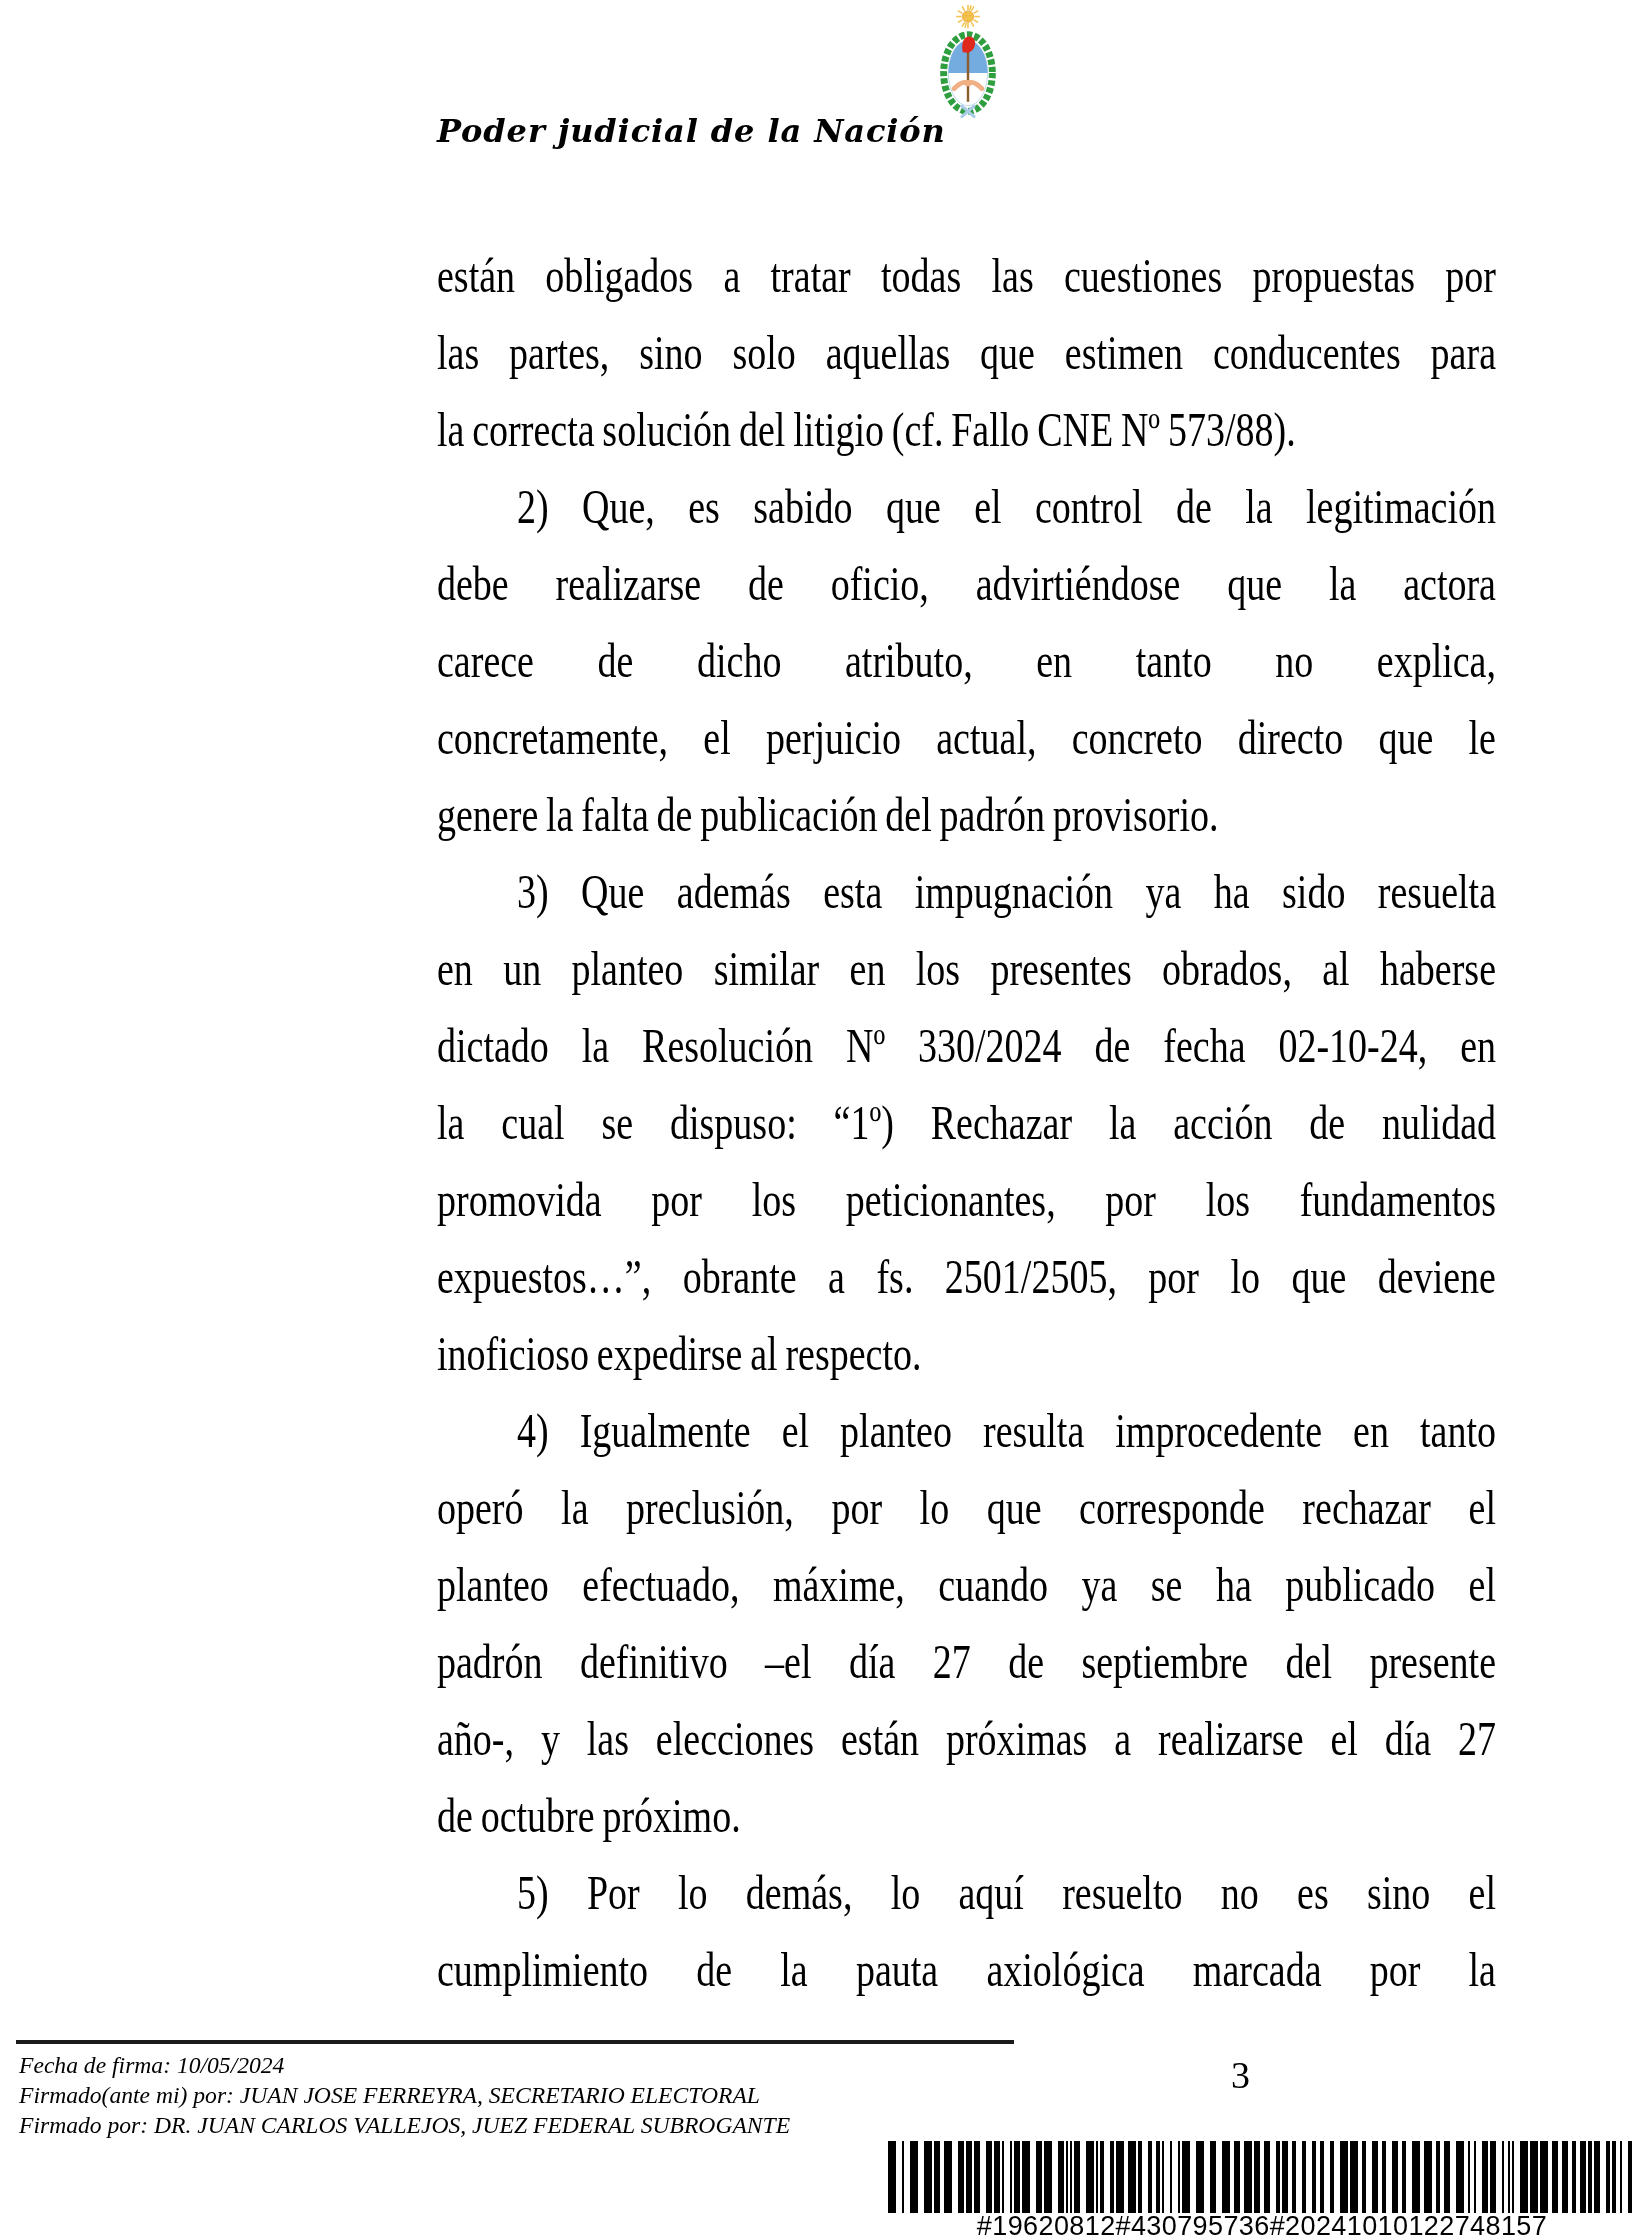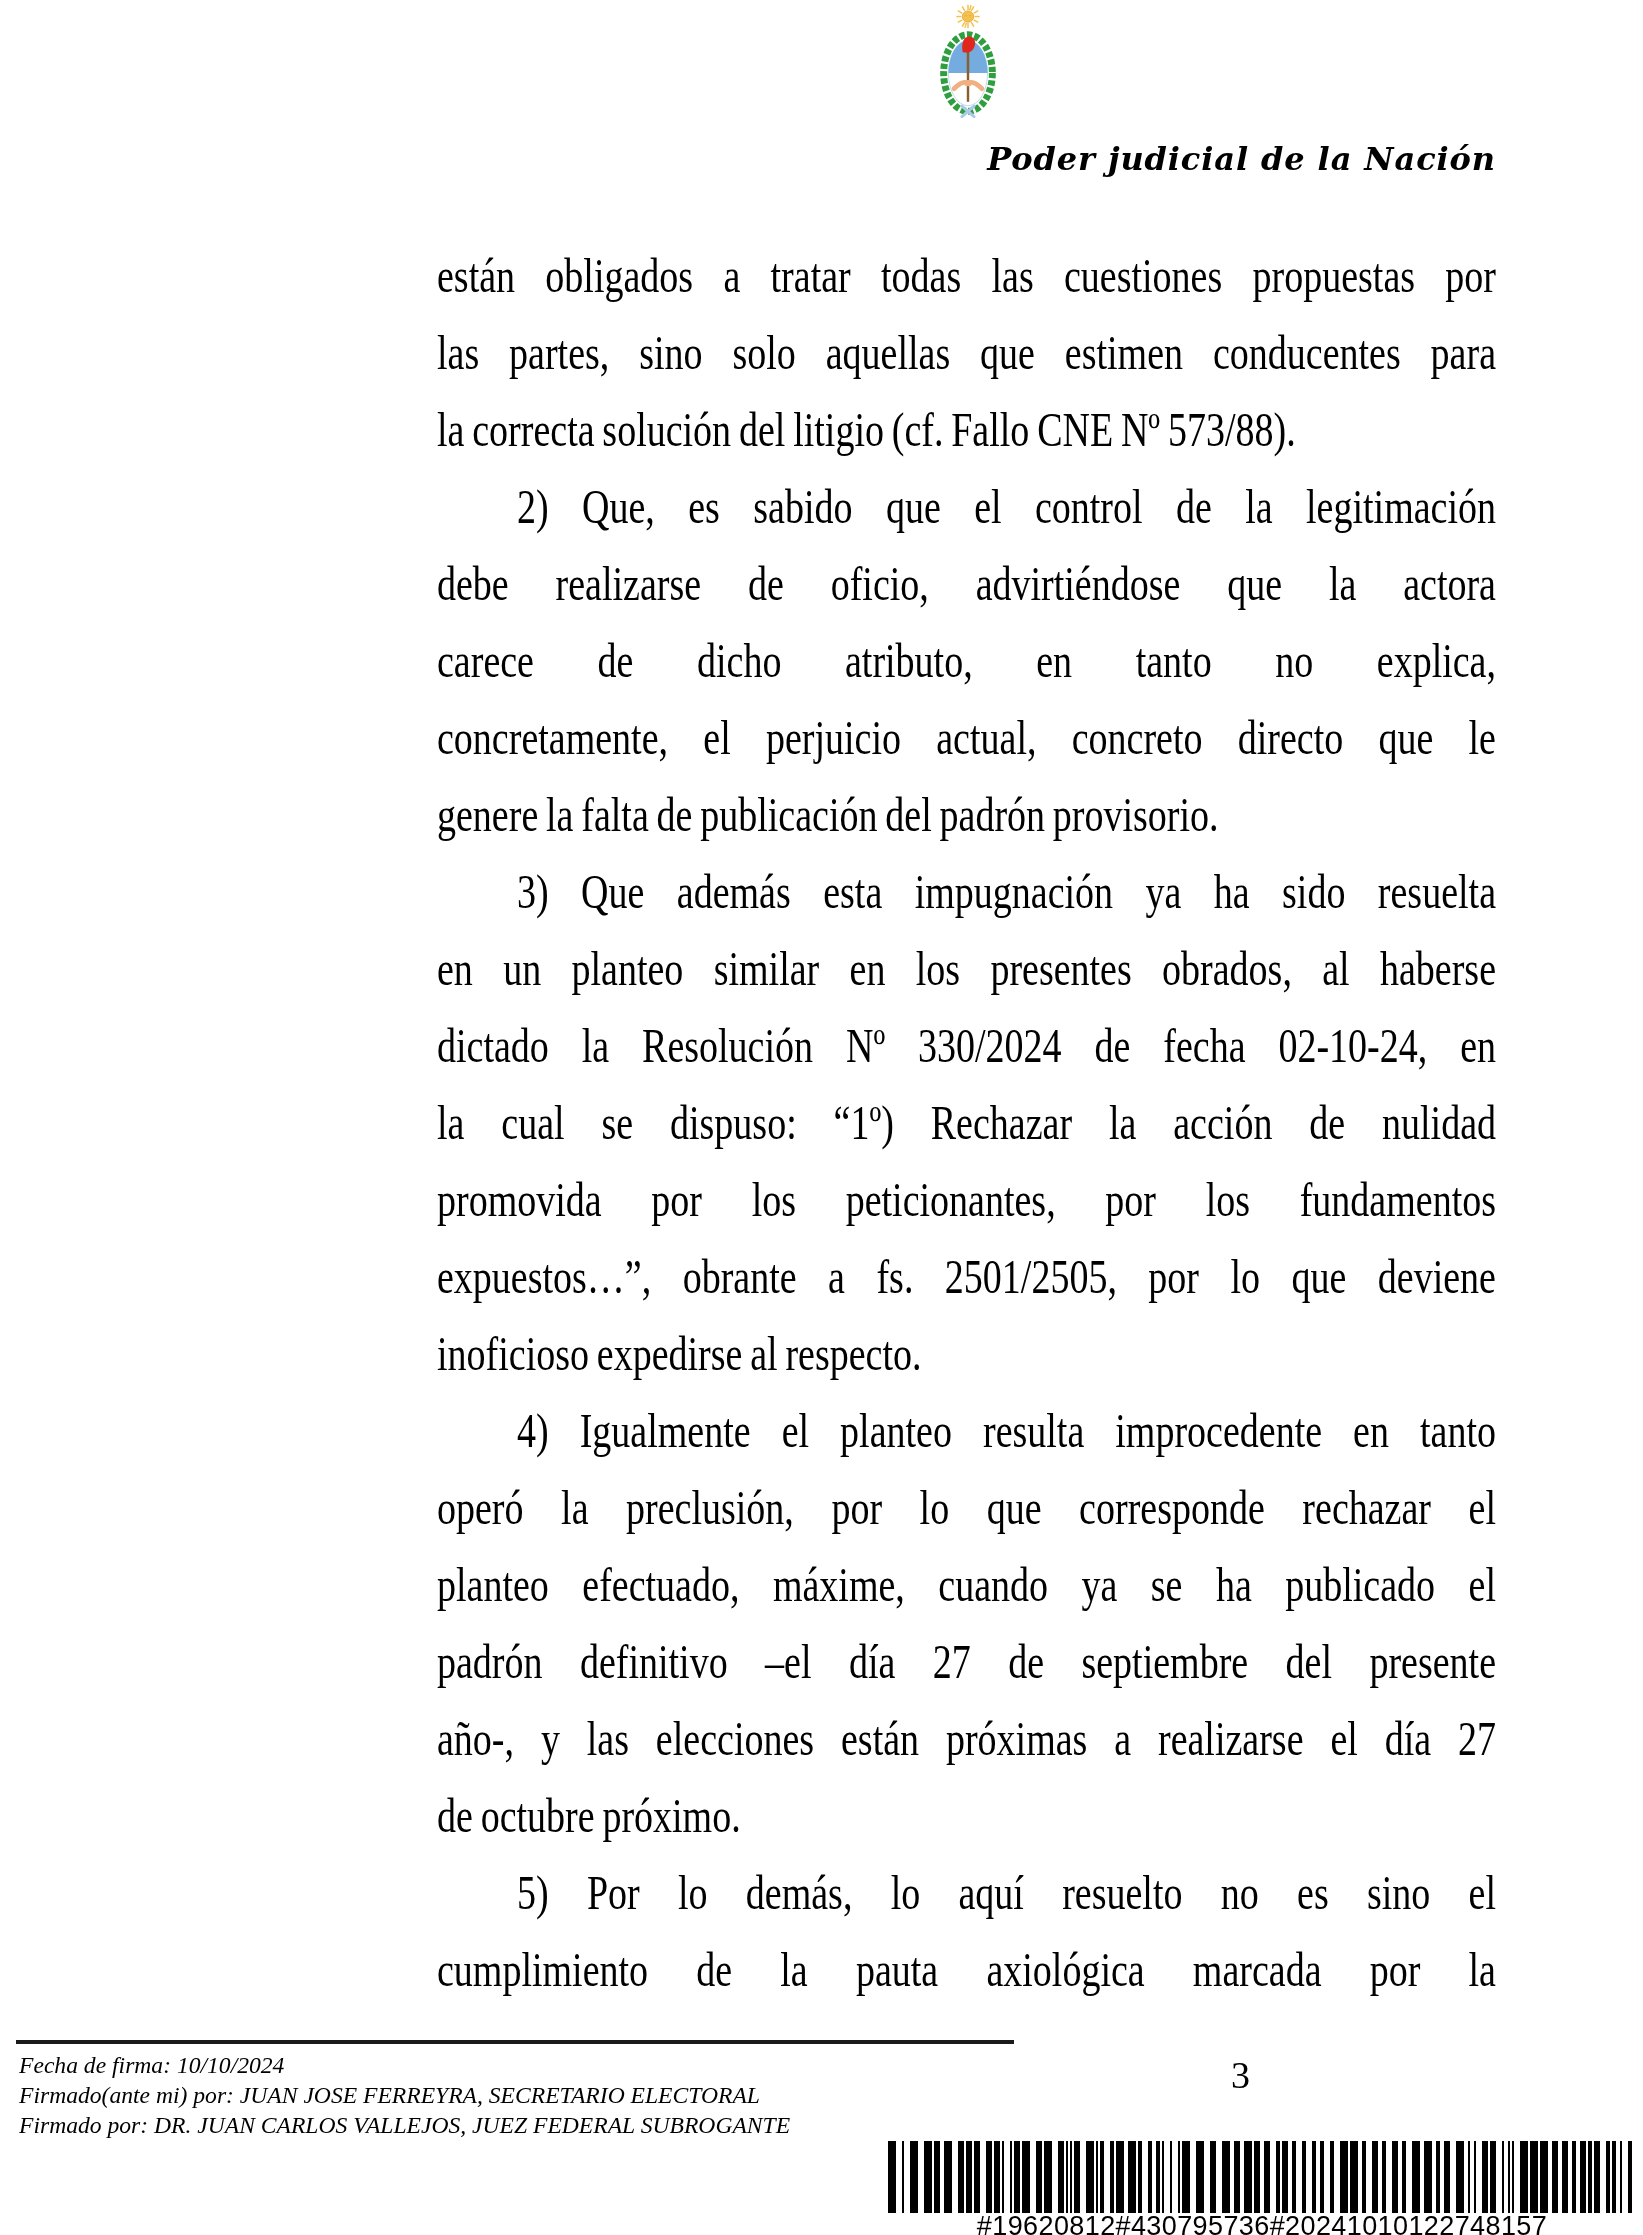--- a/index.html
+++ b/index.html
@@ -17,22 +17,22 @@
     color:var(--ink);
   }
   
   .emblem{
     position:absolute;
     left:928px; top:3.5px;
     width:80px; height:119px;
   }
   .org-line1{
     position:absolute;
-    left:437px; top:140px; width:1059px;
-    text-align:right;
+    left:437px; top:112px; width:1059px;
+    text-align:left;
     font-family:"DejaVu Serif",serif;
     font-style:italic; font-weight:bold;
     font-size:32px; line-height:38px;
     letter-spacing:0.9px;
   }
   .org-line2{
     position:absolute;
     left:437px; top:168px; width:1059px;
     text-align:center;
     font-family:"DejaVu Serif",serif;
@@ -172,21 +172,21 @@
       <div class="line">padrón definitivo –el día 27 de septiembre del presente</div>
       <div class="line">año-, y las elecciones están próximas a realizarse el día 27</div>
       <div class="line end">de octubre próximo.</div>
       <div class="line indent">5) Por lo demás, lo aquí resuelto no es sino el</div>
       <div class="line">cumplimiento de la pauta axiológica marcada por la</div>
     </div>
 
   <div class="footer-rule"></div>
 
   <div class="signature-block">
-    <div>Fecha de firma: 10/10/2024</div>
+    <div>Fecha de firma: 10/05/2024</div>
     <div>Firmado(ante mi) por: JUAN JOSE FERREYRA, SECRETARIO ELECTORAL</div>
     <div>Firmado por: DR. JUAN CARLOS VALLEJOS, JUEZ FEDERAL SUBROGANTE</div>
   </div>
 
   <div class="page-number">3</div>
 
   <div class="barcode">
       <div style="width:8px;background:#000;flex:none"></div>
       <div style="width:6px;flex:none"></div>
       <div style="width:2px;background:#000;flex:none"></div>

